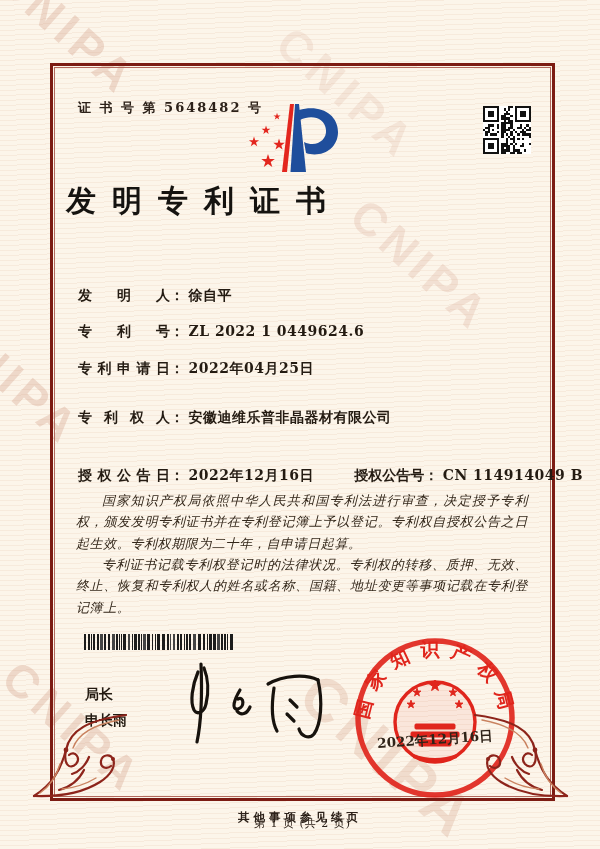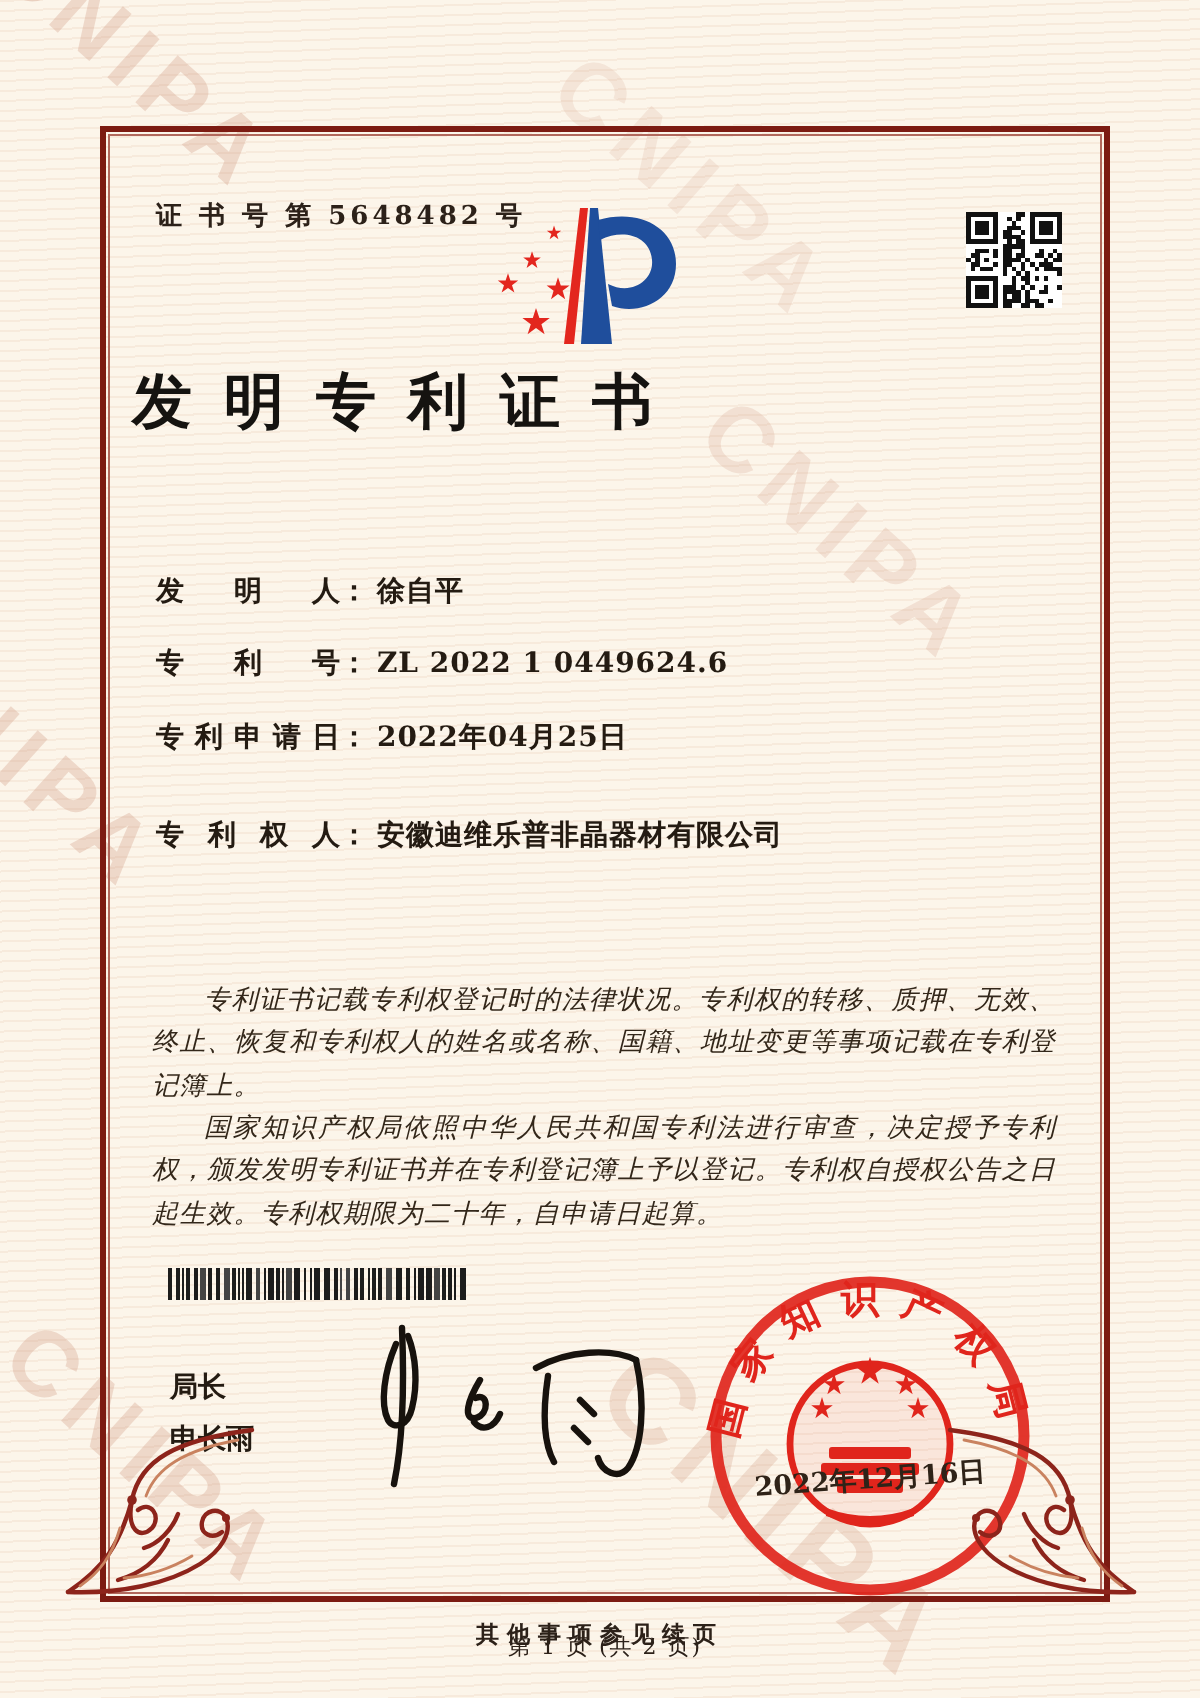--- a/index.html
+++ b/index.html
@@ -339,24 +339,32 @@
     <span class="f-value">ZL 2022 1 0449624.6</span>
   </div>
   <div class="abs frow" style="top:360px">
     <span class="f-label">专利申请日</span><span class="f-colon">：</span>
     <span class="f-value">2022年04月25日</span>
   </div>
   <div class="abs frow" style="top:409px">
     <span class="f-label">专利权人</span><span class="f-colon">：</span>
     <span class="f-value">安徽迪维乐普非晶器材有限公司</span>
   </div>
+  <div class="abs frow" style="top:467px">
+    <span class="f-label">授权公告日</span><span class="f-colon">：</span>
+    <span class="f-value">2022年12月16日</span>
+    <span class="f-pair2">
+      <span class="f-label" style="width:auto">授权公告号</span><span class="f-colon">：</span>
+      <span class="f-value">CN 114914049 B</span>
+    </span>
+  </div>
 
   <div class="abs" id="body-text">
+    <p>国家知识产权局依照中华人民共和国专利法进行审查，决定授予专利权，颁发发明专利证书并在专利登记簿上予以登记。专利权自授权公告之日起生效。专利权期限为二十年，自申请日起算。</p>
     <p>专利证书记载专利权登记时的法律状况。专利权的转移、质押、无效、终止、恢复和专利权人的姓名或名称、国籍、地址变更等事项记载在专利登记簿上。</p>
-    <p>国家知识产权局依照中华人民共和国专利法进行审查，决定授予专利权，颁发发明专利证书并在专利登记簿上予以登记。专利权自授权公告之日起生效。专利权期限为二十年，自申请日起算。</p>
   </div>
 
   <div class="abs" id="barcode">
       <div style="width: 2px; margin-right: 2px; background: rgb(28, 28, 28);"></div>
       <div style="width: 2px; margin-right: 1px; background: rgb(28, 28, 28);"></div>
       <div style="width: 1px; margin-right: 1px; background: rgb(28, 28, 28);"></div>
       <div style="width: 2px; margin-right: 2px; background: rgb(28, 28, 28);"></div>
       <div style="width: 2px; margin-right: 1px; background: rgb(28, 28, 28);"></div>
       <div style="width: 3px; margin-right: 1px; background: rgb(68, 68, 68);"></div>
       <div style="width: 2px; margin-right: 2px; background: rgb(28, 28, 28);"></div>

